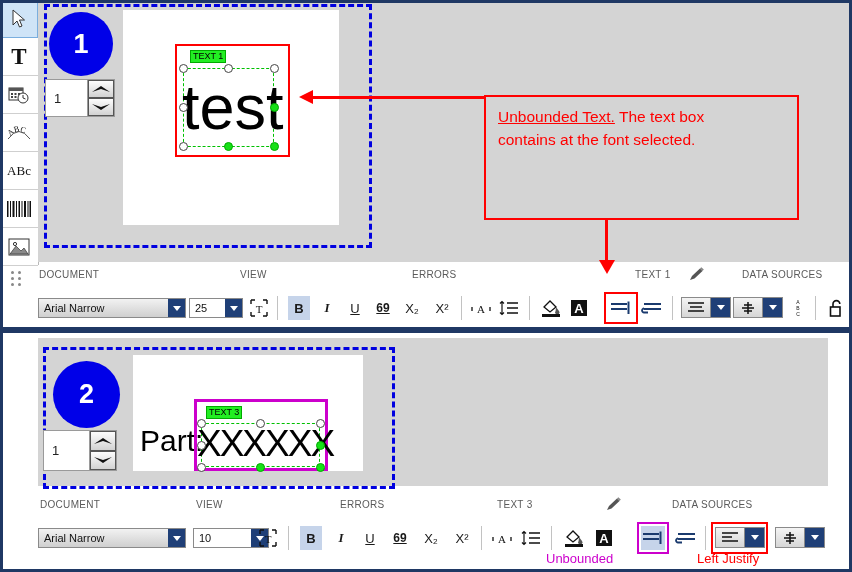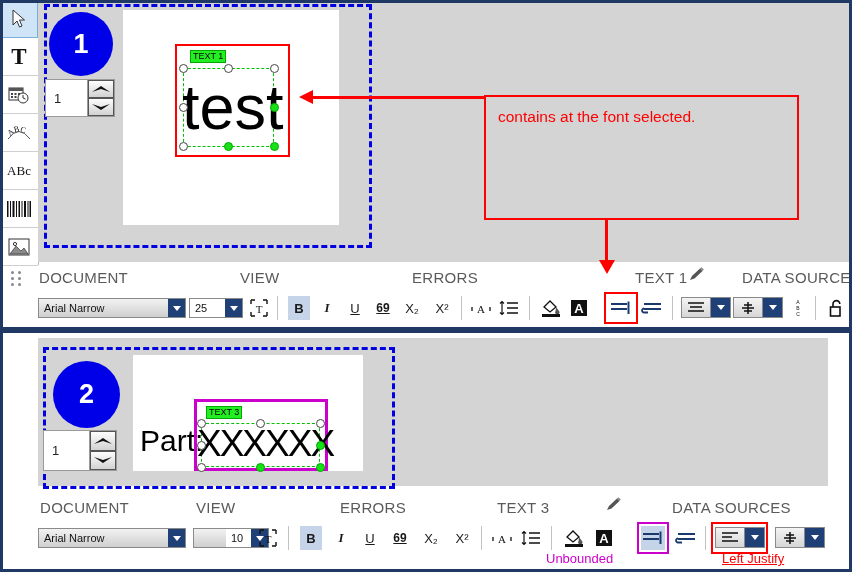--- a/index.html
+++ b/index.html
@@ -56,21 +56,21 @@
   
   .callout{position:absolute;border:2px solid #ff0000;background:#d4d4d4;box-sizing:border-box;
            color:#ff0000;font-size:15.5px;line-height:23px;padding:8px 12px;}
   .callout u{text-decoration:underline;}
   .callout2{position:absolute;color:#ff0000;font-size:15.5px;line-height:23px;}
 
   
   .arrow-line{position:absolute;background:#ff0000;}
   .arrow-head{position:absolute;width:0;height:0;}
   .tabs{position:absolute;left:0;width:852px;height:24px;}
-  .tab{position:absolute;font-size:15px;color:#5a5a5a;letter-spacing:.3px;
+  .tab{position:absolute;font-size:10px;color:#5a5a5a;letter-spacing:.3px;
        font-family:"Liberation Sans",sans-serif;white-space:nowrap;}
   .grip{position:absolute;display:grid;grid-template-columns:4px 4px;gap:3px;}
   .grip i{width:3px;height:3px;background:#888;border-radius:50%;display:block;}
 
   .tbar{position:absolute;left:0;width:852px;height:33px;background:#fff;}
   .combo{position:absolute;display:flex;height:20px;box-sizing:border-box;
          border:1px solid #8a8a8a;background:linear-gradient(#f2f2f2,#cfcfcf);text-align:right;}
   .combo .lbl{flex:1;display:flex;align-items:center;padding-left:5px;font-size:11px;color:#111;
               white-space:nowrap;}
   .combo .drop{width:17px;background:#1f3f77;display:flex;align-items:center;justify-content:center;}
@@ -200,20 +200,23 @@
     <div class="hand" style="left:179px;top:64px;"></div>
     <div class="hand" style="left:224px;top:64px;"></div>
     <div class="hand" style="left:270px;top:64px;"></div>
     <div class="hand" style="left:179px;top:103px;"></div>
     <div class="hand g" style="left:270px;top:103px;"></div>
     <div class="hand" style="left:179px;top:142px;"></div>
     <div class="hand g" style="left:224px;top:142px;"></div>
     <div class="hand g" style="left:270px;top:142px;"></div>
 
     <div class="callout" style="left:484px;top:95px;width:315px;height:125px;">
+      <div>
+        <u>Unbounded Text.</u><span>  The text box</span>
+      </div>
       <div>contains at the font selected.</div>
     </div>
 
     <div class="arrow-line" style="left:312px;top:96px;width:172px;height:3px;"></div>
     <div class="arrow-head" style="left:299px;top:90px;border-top:7px solid transparent;border-bottom:7px solid transparent;border-right:14px solid #ff0000;"></div>
 
     <div class="arrow-line" style="left:605px;top:220px;width:3px;height:42px;"></div>
     <div class="arrow-head" style="left:599px;top:260px;border-left:8px solid transparent;border-right:8px solid transparent;border-top:14px solid #ff0000;"></div>
 
     <div class="tabs" style="top:266px;">
@@ -397,21 +400,21 @@
       <div class="tab" style="left:672px;top:3px;">DATA SOURCES</div>
     </div>
 
     <div class="tbar" style="top:189px;">
       <div class="combo" style="left:38px;top:6px;width:148px;">
         <div class="lbl">Arial Narrow</div>
         <div class="drop">
             <span class="caret"></span>
           </div>
       </div>
-      <div class="combo white" style="left:193px;top:6px;width:76px;padding-left:32px;">
+      <div class="combo white" style="left:193px;top:6px;width:76px;">
         <div class="lbl">10</div>
         <div class="drop">
             <span class="caret"></span>
           </div>
       </div>
       <div class="tbtn" style="left:256px;top:4px;width:24px;height:24px;">
         <svg width="18" height="18" viewBox="0 0 18 18">
             <path d="M1 1 L1 5 M1 1 L5 1 M17 1 L13 1 M17 1 L17 5 M1 17 L1 13 M1 17 L5 17 M17 17 L13 17 M17 17 L17 13" stroke="#111" fill="none" stroke-width="1.4"></path>
             <text x="9" y="13.5" font-family="Liberation Serif, serif" font-size="11" text-anchor="middle" fill="#111">T</text>
           </svg>
@@ -480,18 +483,18 @@
           <svg width="18" height="14" viewBox="0 0 18 14">
               <path d="M9 1 V13 M5 4 H13 M3 7 H15 M5 10 H13" stroke="#111" stroke-width="1.5"></path>
             </svg>
         </div>
         <div class="drop">
             <span class="caret"></span>
           </div>
       </div>
 
       <div class="annot mag" style="left:546px;top:29px;">Unbounded</div>
-      <div class="annot red" style="left:722px;top:29px;text-decoration:underline;">Left Justify</div>
+      <div class="annot red" style="left:697px;top:29px;">Left Justify</div>
     </div>
   </div>
 
   <div style="position:absolute;left:0;top:0;width:852px;height:572px;border:3px solid #1f3864;box-sizing:border-box;pointer-events:none;"></div>
 </div>
 
 </body></html>

